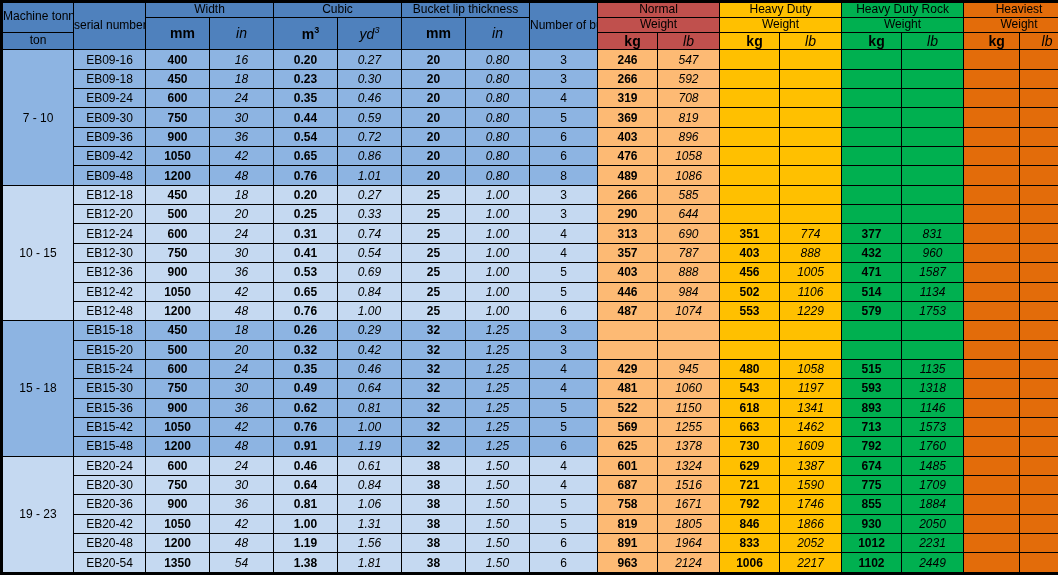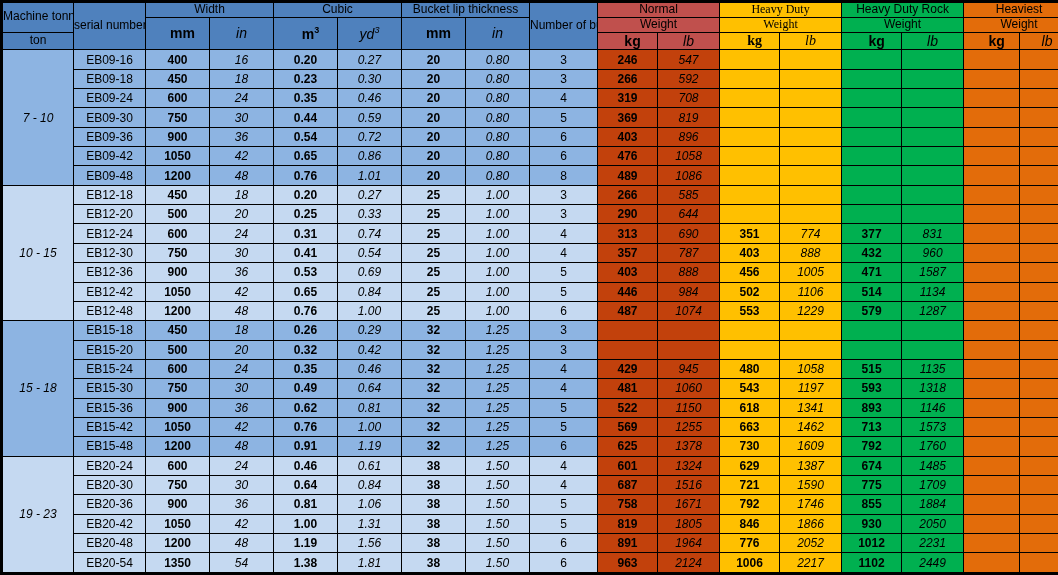--- a/index.html
+++ b/index.html
@@ -31,49 +31,49 @@
     white-space: nowrap;
   }
   
   .hdr {
     font-weight: normal;
     font-size: 12px;
     line-height: 1.15;
   }
   .hdr-blue   { background: #4F81BD; }
   .hdr-red    { background: #C0504D; }
-  .hdr-yellow { background: #FFC000; font-family: Liberation Serif, serif; }
+  .hdr-yellow { background: #FFC000; }
   .hdr-green  { background: #00B050; }
   .hdr-orange { background: #E36C0A; }
 
   .unit-bold {
     font-weight: bold;
     font-size: 14px;
     margin-left: 10px;
   }
   .unit-ital {
     font-style: italic;
     font-size: 14px;
   }
   .sup { font-size: 9px; vertical-align: super; }
 
   
   .grp-a { background: #8DB4E2; }   
   .grp-b { background: #C5D9F1; }   
 
-  .c-red    { background: #c2410c; }
+  .c-red    { background: #fdba74; }
   .c-yellow { background: #FFC000; }
   .c-green  { background: #00B050; }
   .c-orange { background: #E36C0A; }
 
   .num-bold { font-weight: bold; font-size: 13px; }
   .num-ital { font-style: italic; font-size: 13px; }
   .serial   { font-size: 12.5px; }
   .teeth    { font-size: 12.5px; }
-  .tonnage  { font-size: 13px; font-style: italic; }
+  .tonnage  { font-size: 13px; }
 
   
   tr.grp-start > td { border-top: 3px solid #000000; }
   tr.hdr-last  > th { border-bottom: 3px solid #000000; }
 
   td.grp-cell { border-right: 2px solid #000000; }
   .col-sep-l  { border-left: 2px solid #000000; }
 </style>
 </head>
 <body>
@@ -379,21 +379,21 @@
         <td class="grp-b num-bold">0.76</td>
         <td class="grp-b num-ital">1.00</td>
         <td class="grp-b num-bold">25</td>
         <td class="grp-b num-ital">1.00</td>
         <td class="grp-b teeth">6</td>
         <td class="c-red num-bold col-sep-l">487</td>
         <td class="c-red num-ital">1074</td>
         <td class="c-yellow num-bold col-sep-l">553</td>
         <td class="c-yellow num-ital">1229</td>
         <td class="c-green num-bold col-sep-l">579</td>
-        <td class="c-green num-ital">1287</td>
+        <td class="c-green num-ital">1753</td>
         <td class="c-orange num-bold col-sep-l"></td>
         <td class="c-orange num-ital"></td>
       </tr>
       <tr class="grp-start">
         <td class="grp-a grp-cell tonnage" rowspan="7">15 - 18</td>
         <td class="grp-a serial">EB15-18</td>
         <td class="grp-a num-bold">450</td>
         <td class="grp-a num-ital">18</td>
         <td class="grp-a num-bold">0.26</td>
         <td class="grp-a num-ital">0.29</td>
@@ -594,21 +594,21 @@
         <td class="grp-b serial">EB20-48</td>
         <td class="grp-b num-bold">1200</td>
         <td class="grp-b num-ital">48</td>
         <td class="grp-b num-bold">1.19</td>
         <td class="grp-b num-ital">1.56</td>
         <td class="grp-b num-bold">38</td>
         <td class="grp-b num-ital">1.50</td>
         <td class="grp-b teeth">6</td>
         <td class="c-red num-bold col-sep-l">891</td>
         <td class="c-red num-ital">1964</td>
-        <td class="c-yellow num-bold col-sep-l">776</td>
+        <td class="c-yellow num-bold col-sep-l">833</td>
         <td class="c-yellow num-ital">2052</td>
         <td class="c-green num-bold col-sep-l">1012</td>
         <td class="c-green num-ital">2231</td>
         <td class="c-orange num-bold col-sep-l"></td>
         <td class="c-orange num-ital"></td>
       </tr>
       <tr>
         <td class="grp-b serial">EB20-54</td>
         <td class="grp-b num-bold">1350</td>
         <td class="grp-b num-ital">54</td>

